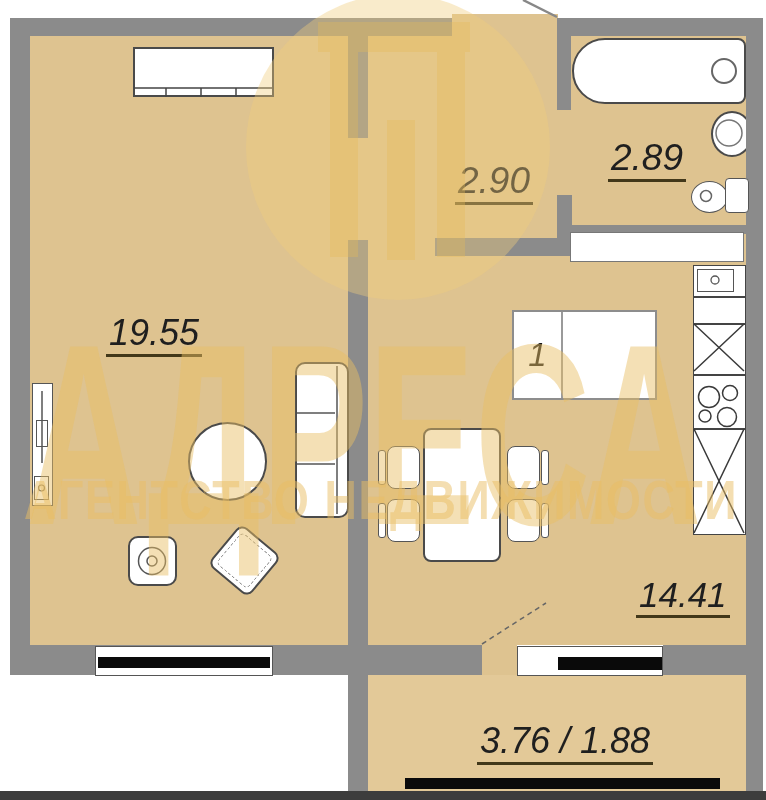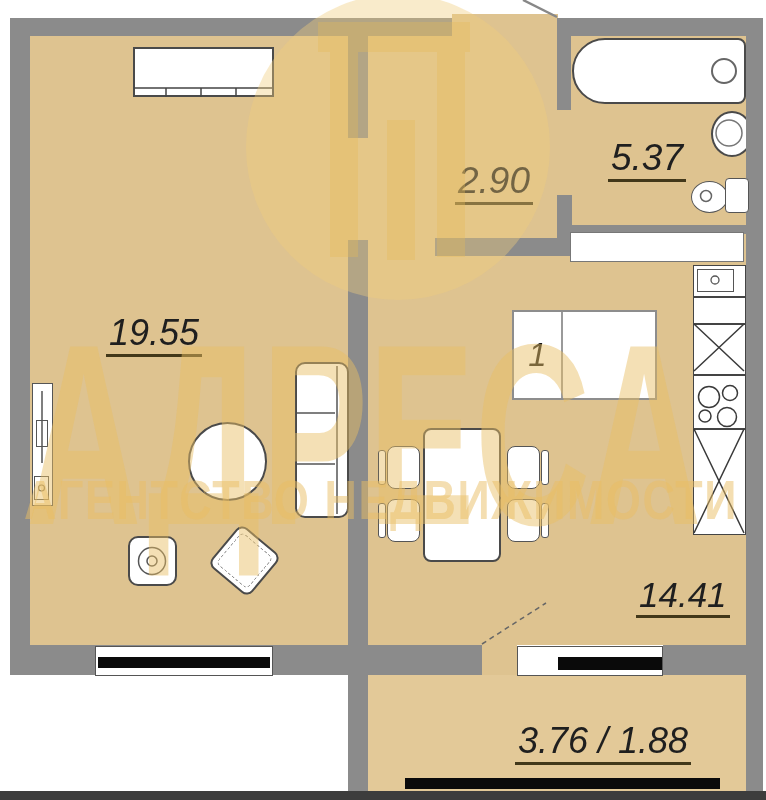--- a/index.html
+++ b/index.html
@@ -126,23 +126,23 @@
         <circle cx="152" cy="561" r="5"></circle>
     </g>
     <path d="M42 391 L42 463" stroke="#555" stroke-width="1.5" fill="none"></path>
     <circle cx="41.5" cy="488" r="3" stroke="#555" stroke-width="1.2" fill="none"></circle>
     <path d="M134 88 H272 M166 88 V97 M201 88 V97 M236 88 V97" stroke="#444" stroke-width="1.5" fill="none"></path>
     <path d="M337 366 V514 M297 413 H335 M297 464 H335" stroke="#555" stroke-width="1.5" fill="none"></path>
   </svg>
 
   <div class="dim z40" style="left:64px;top:315px;font-size:36px;margin-left:42px;">19.55</div>
   <div class="dim z40" style="left:455px;top:162px;font-size:37px;">2.90</div>
-  <div class="dim z40" style="left:608px;top:139px;font-size:37px;">5.37</div>
+  <div class="dim z40" style="left:608px;top:139px;font-size:37px;">2.89</div>
   <div class="dim z40" style="left:636px;top:577px;font-size:35px;">14.41</div>
-  <div class="dim z40" style="left:477px;top:723px;font-size:36px;margin-left:38px;">3.76 / 1.88</div>
+  <div class="dim z40" style="left:477px;top:723px;font-size:36px;">3.76 / 1.88</div>
 
   <div class="infobox z40">
     <div class="cell c1">1</div>
   </div>
 
   <div class="wm wm-circle z50"></div>
   <div class="wm z50">
     <div class="wm-bar" style="left:318px;top:22px;width:152px;height:30px;"></div>
     <div class="wm-bar" style="left:330px;top:52px;width:28px;height:205px;"></div>
     <div class="wm-bar" style="left:387px;top:120px;width:28px;height:140px;"></div>

